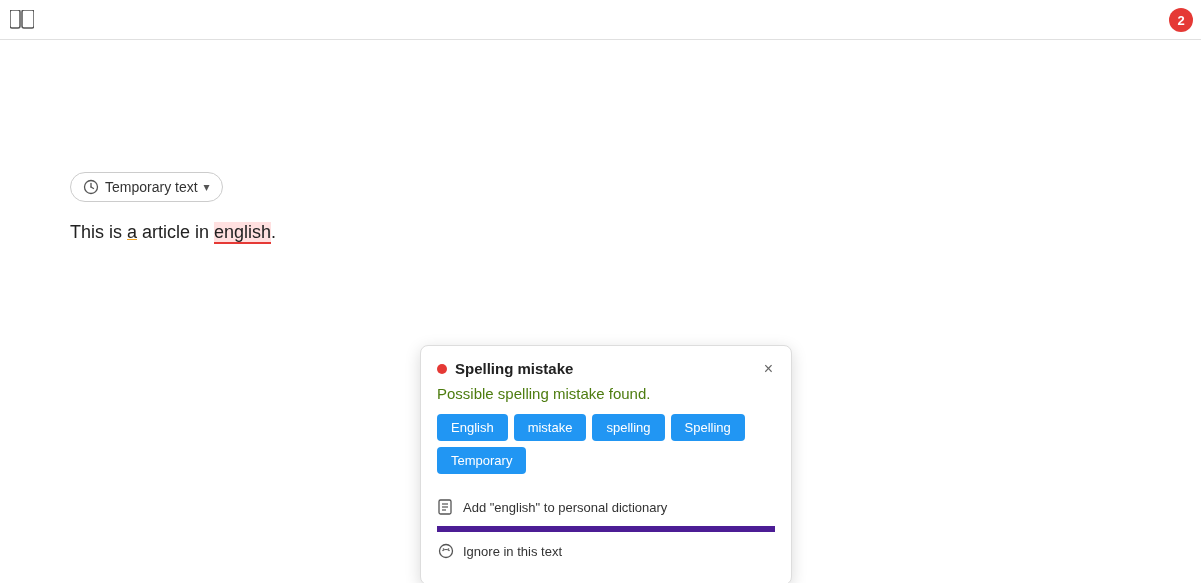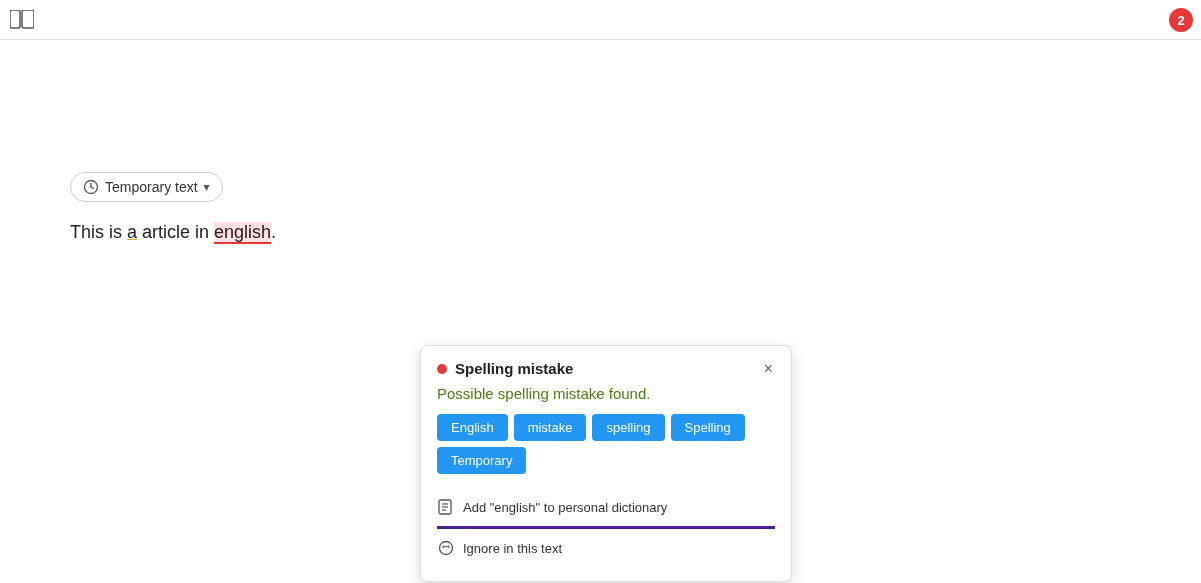--- a/index.html
+++ b/index.html
@@ -179,21 +179,21 @@
       padding: 10px 0;
       font-size: 13px;
       color: #333;
       cursor: pointer;
     }
     .popup-action:first-of-type {
       border-top: 1px solid #eee;
       margin-top: 4px;
     }
     .popup-action + .popup-action {
-      border-top: 3px solid #4c1d95;
+      border-top: 6px solid #4c1d95;
     }
     .popup-action-icon {
       width: 18px;
       height: 18px;
       flex-shrink: 0;
     }
   </style>
 </head>
 <body>
 

